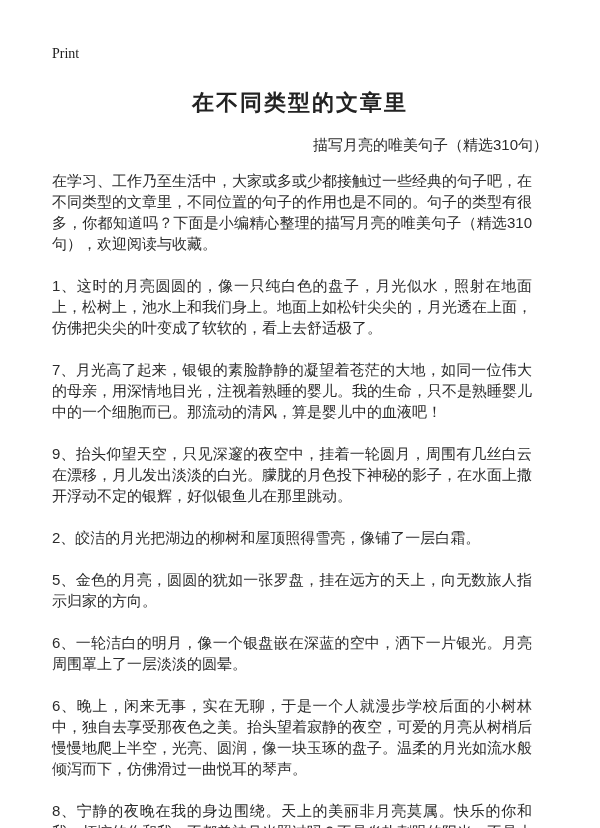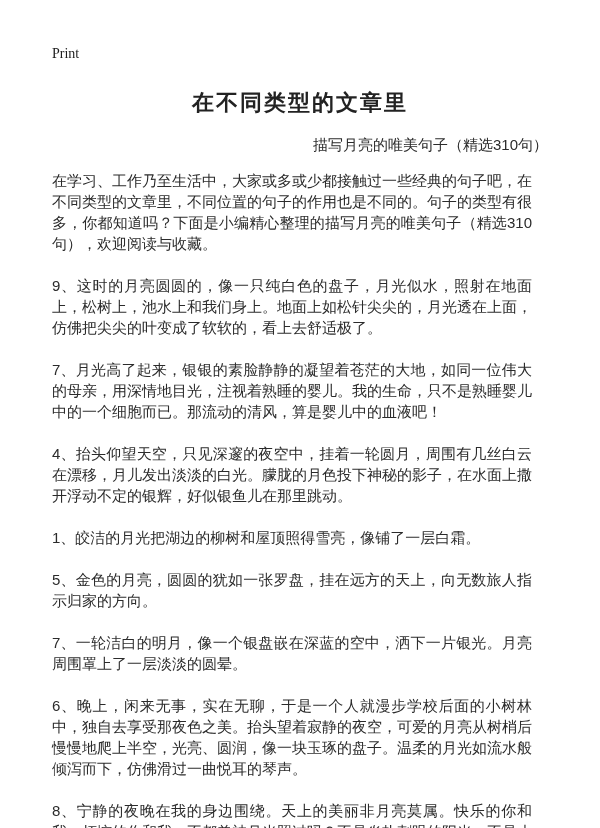--- a/index.html
+++ b/index.html
@@ -57,22 +57,22 @@
 <div class="page">
   <span class="print-link">Print</span>
 
   <h1 class="doc-title">在不同类型的文章里</h1>
 
   <p class="doc-subtitle">描写月亮的唯美句子（精选310句）</p>
 
   <p class="intro">在学习、工作乃至生活中，大家或多或少都接触过一些经典的句子吧，在不同类型的文章里，不同位置的句子的作用也是不同的。句子的类型有很多，你都知道吗？下面是小编精心整理的描写月亮的唯美句子（精选310句），欢迎阅读与收藏。</p>
 
   <div class="sentences">
-      <p>9、这时的月亮圆圆的，像一只纯白色的盘子，月光似水，照射在地面上，松树上，池水上和我们身上。地面上如松针尖尖的，月光透在上面，仿佛把尖尖的叶变成了软软的，看上去舒适极了。</p>
+      <p>1、这时的月亮圆圆的，像一只纯白色的盘子，月光似水，照射在地面上，松树上，池水上和我们身上。地面上如松针尖尖的，月光透在上面，仿佛把尖尖的叶变成了软软的，看上去舒适极了。</p>
       <p>7、月光高了起来，银银的素脸静静的凝望着苍茫的大地，如同一位伟大的母亲，用深情地目光，注视着熟睡的婴儿。我的生命，只不是熟睡婴儿中的一个细胞而已。那流动的清风，算是婴儿中的血液吧！</p>
-      <p>4、抬头仰望天空，只见深邃的夜空中，挂着一轮圆月，周围有几丝白云在漂移，月儿发出淡淡的白光。朦胧的月色投下神秘的影子，在水面上撒开浮动不定的银辉，好似银鱼儿在那里跳动。</p>
-      <p>1、皎洁的月光把湖边的柳树和屋顶照得雪亮，像铺了一层白霜。</p>
+      <p>9、抬头仰望天空，只见深邃的夜空中，挂着一轮圆月，周围有几丝白云在漂移，月儿发出淡淡的白光。朦胧的月色投下神秘的影子，在水面上撒开浮动不定的银辉，好似银鱼儿在那里跳动。</p>
+      <p>2、皎洁的月光把湖边的柳树和屋顶照得雪亮，像铺了一层白霜。</p>
       <p>5、金色的月亮，圆圆的犹如一张罗盘，挂在远方的天上，向无数旅人指示归家的方向。</p>
-      <p>7、一轮洁白的明月，像一个银盘嵌在深蓝的空中，洒下一片银光。月亮周围罩上了一层淡淡的圆晕。</p>
+      <p>6、一轮洁白的明月，像一个银盘嵌在深蓝的空中，洒下一片银光。月亮周围罩上了一层淡淡的圆晕。</p>
       <p>6、晚上，闲来无事，实在无聊，于是一个人就漫步学校后面的小树林中，独自去享受那夜色之美。抬头望着寂静的夜空，可爱的月亮从树梢后慢慢地爬上半空，光亮、圆润，像一块玉琢的盘子。温柔的月光如流水般倾泻而下，仿佛滑过一曲悦耳的琴声。</p>
       <p>8、宁静的夜晚在我的身边围绕。天上的美丽非月亮莫属。快乐的你和我，烦恼的你和我，不都曾被月光照过吗？不是炎热刺眼的阳光，不是小得几乎没有光芒的星星，而是柔和、清澈、明净的月亮，它似乎有一些神圣而不可侵犯的感觉。</p>
     </div>
 </div>
 
 </body></html>

